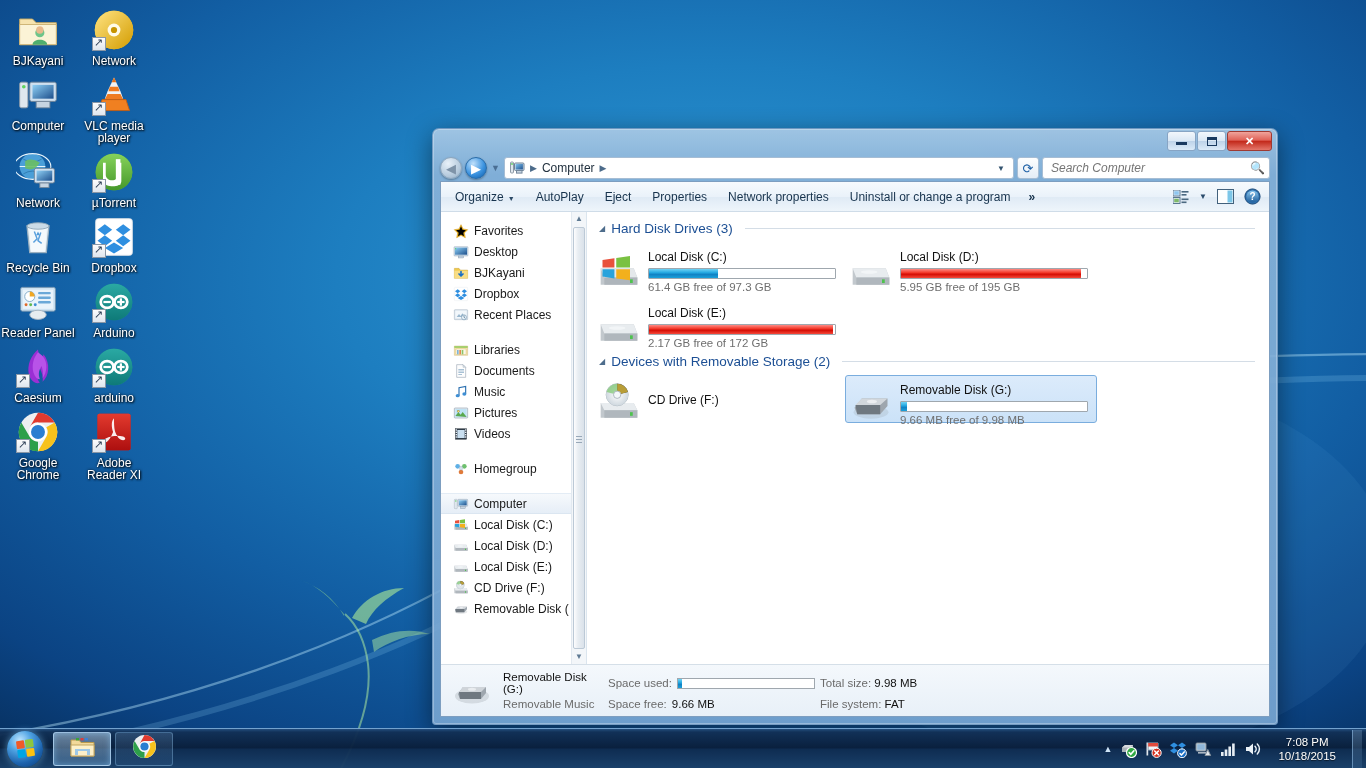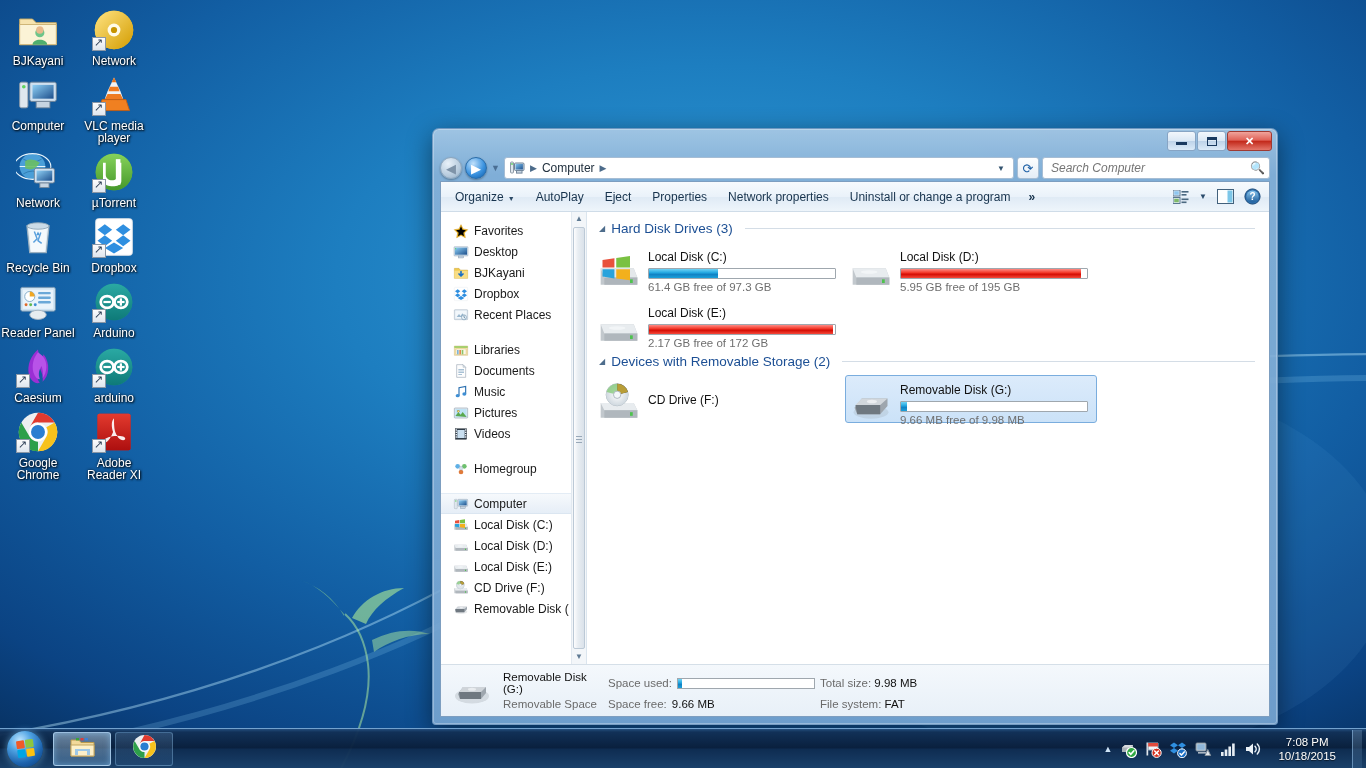--- a/index.html
+++ b/index.html
@@ -926,21 +926,21 @@
             <span class="sb-pbar">
               <span class="pfill blue" id="sb-fill" style="display: block; width: 3%;"></span>
             </span>
           </span>
           <span class="sb-c3">
             <span class="sb-dim">Total size:</span>
             <span class="sb-strong">9.98 MB</span>
           </span>
         </div>
         <div class="sb-line">
-          <span class="sb-c1 sb-dim">Removable Space</span>
+          <span class="sb-c1 sb-dim">Removable Music</span>
           <span class="sb-c2">
             <span class="sb-dim">Space free:</span>
             <span class="sb-strong">9.66 MB</span>
           </span>
           <span class="sb-c3">
             <span class="sb-dim">File system:</span>
             <span class="sb-strong">FAT</span>
           </span>
         </div>
       </div>

